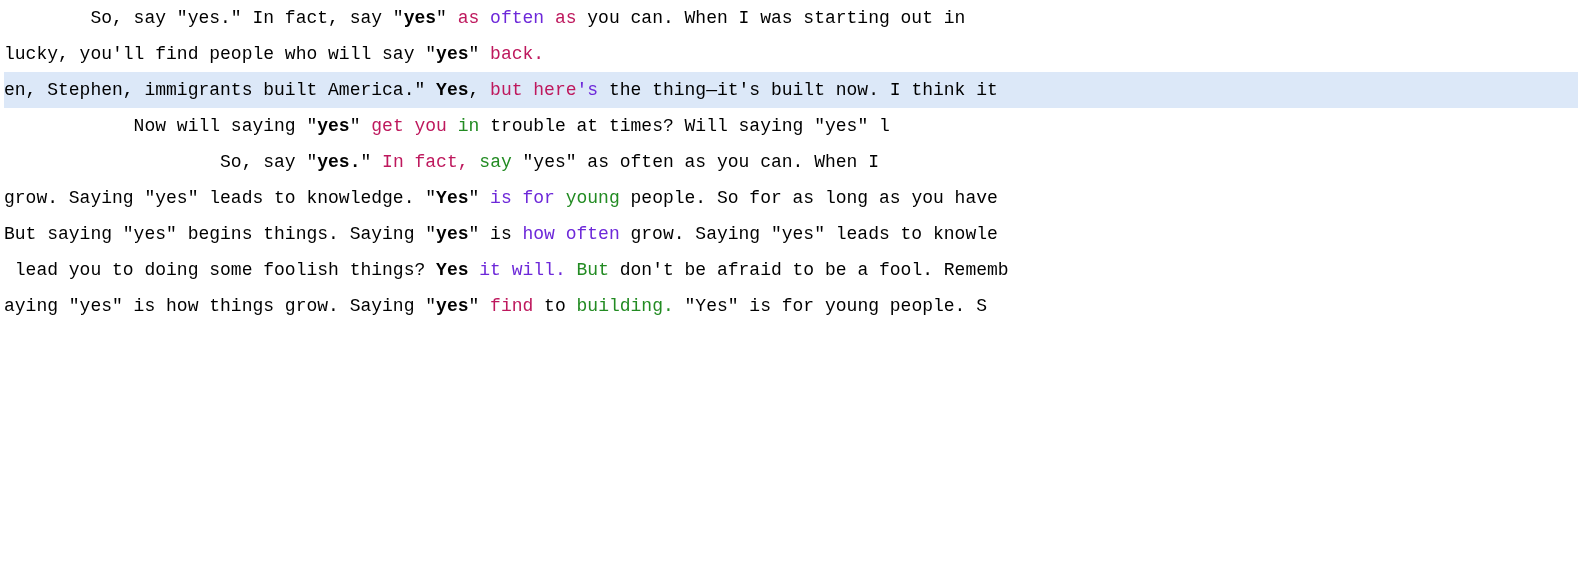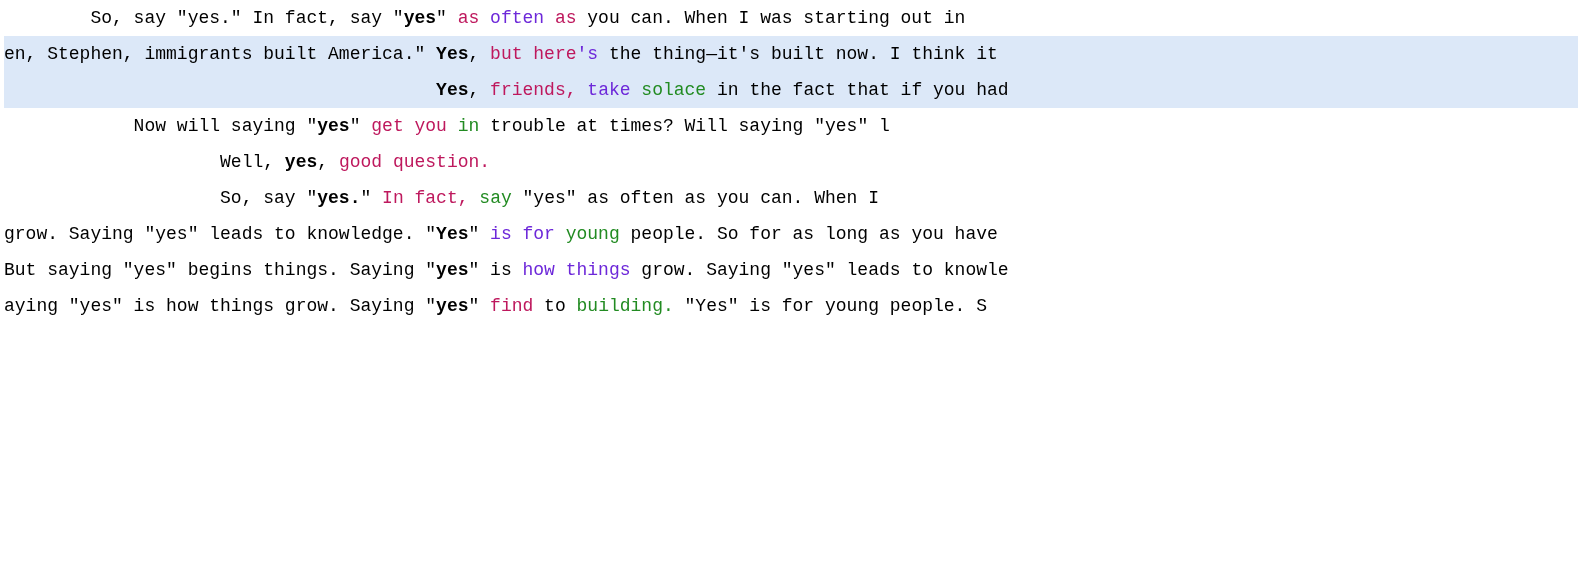--- a/index.html
+++ b/index.html
@@ -27,29 +27,29 @@
     .blue { color: #be185d; }
     .red { color: #6d28d9; }
     .green { color: #228b22; }
   </style>
 </head>
 <body>
 
 <div class="text-block" id="content">
     <span class="line"><span>        So, say "yes." In fact, say "</span><span class="bold">yes</span><span>" </span><span class="blue">as </span><span class="red">often</span><span class="blue"> as</span><span> you can. When I was starting out in</span>
 </span>
+    <span class="line"><span>lucky, you'll find people who will say "</span><span class="bold">yes</span><span>" </span><span class="blue">back.</span>
+</span>
     <span class="line highlight"><span>en, Stephen, immigrants built America." </span><span class="bold">Yes</span><span>, </span><span class="blue">but here</span><span class="red">'s</span><span> the thing—it's built now. I think it</span>
 </span>
-    <span class="line highlight"><span>                                        </span><span class="bold">Yes</span><span>, </span><span class="blue">friends,</span><span> </span><span class="red">take</span><span> </span><span class="green">solace</span><span> in the fact that if you had</span>
-</span>
     <span class="line"><span>            Now will saying "</span><span class="bold">yes</span><span>" </span><span class="blue">get you</span><span> </span><span class="green">in</span><span> trouble at times? Will saying "yes" l</span>
-</span>
-    <span class="line"><span>                    Well, </span><span class="bold">yes</span><span>, </span><span class="blue">good question.</span>
 </span>
     <span class="line"><span>                    So, say "</span><span class="bold">yes.</span><span>" </span><span class="blue">In fact,</span><span> </span><span class="green">say</span><span> "yes" as often as you can. When I</span>
 </span>
     <span class="line"><span>grow. Saying "yes" leads to knowledge. "</span><span class="bold">Yes</span><span>" </span><span class="red">is for</span><span> </span><span class="green">young</span><span> people. So for as long as you have</span>
 </span>
-    <span class="line"><span>But saying "yes" begins things. Saying "</span><span class="bold">yes</span><span>" is </span><span class="red">how things</span><span> grow. Saying "yes" leads to knowle</span>
+    <span class="line"><span>But saying "yes" begins things. Saying "</span><span class="bold">yes</span><span>" is </span><span class="red">how often</span><span> grow. Saying "yes" leads to knowle</span>
+</span>
+    <span class="line"><span> lead you to doing some foolish things? </span><span class="bold">Yes</span><span> </span><span class="red">it will.</span><span> </span><span class="green">But</span><span> don't be afraid to be a fool. Rememb</span>
 </span>
     <span class="line"><span>aying "yes" is how things grow. Saying "</span><span class="bold">yes</span><span>" </span><span class="blue">find</span><span> to </span><span class="green">building.</span><span> "Yes" is for young people. S</span>
 </span>
   </div>
 
 </body></html>

